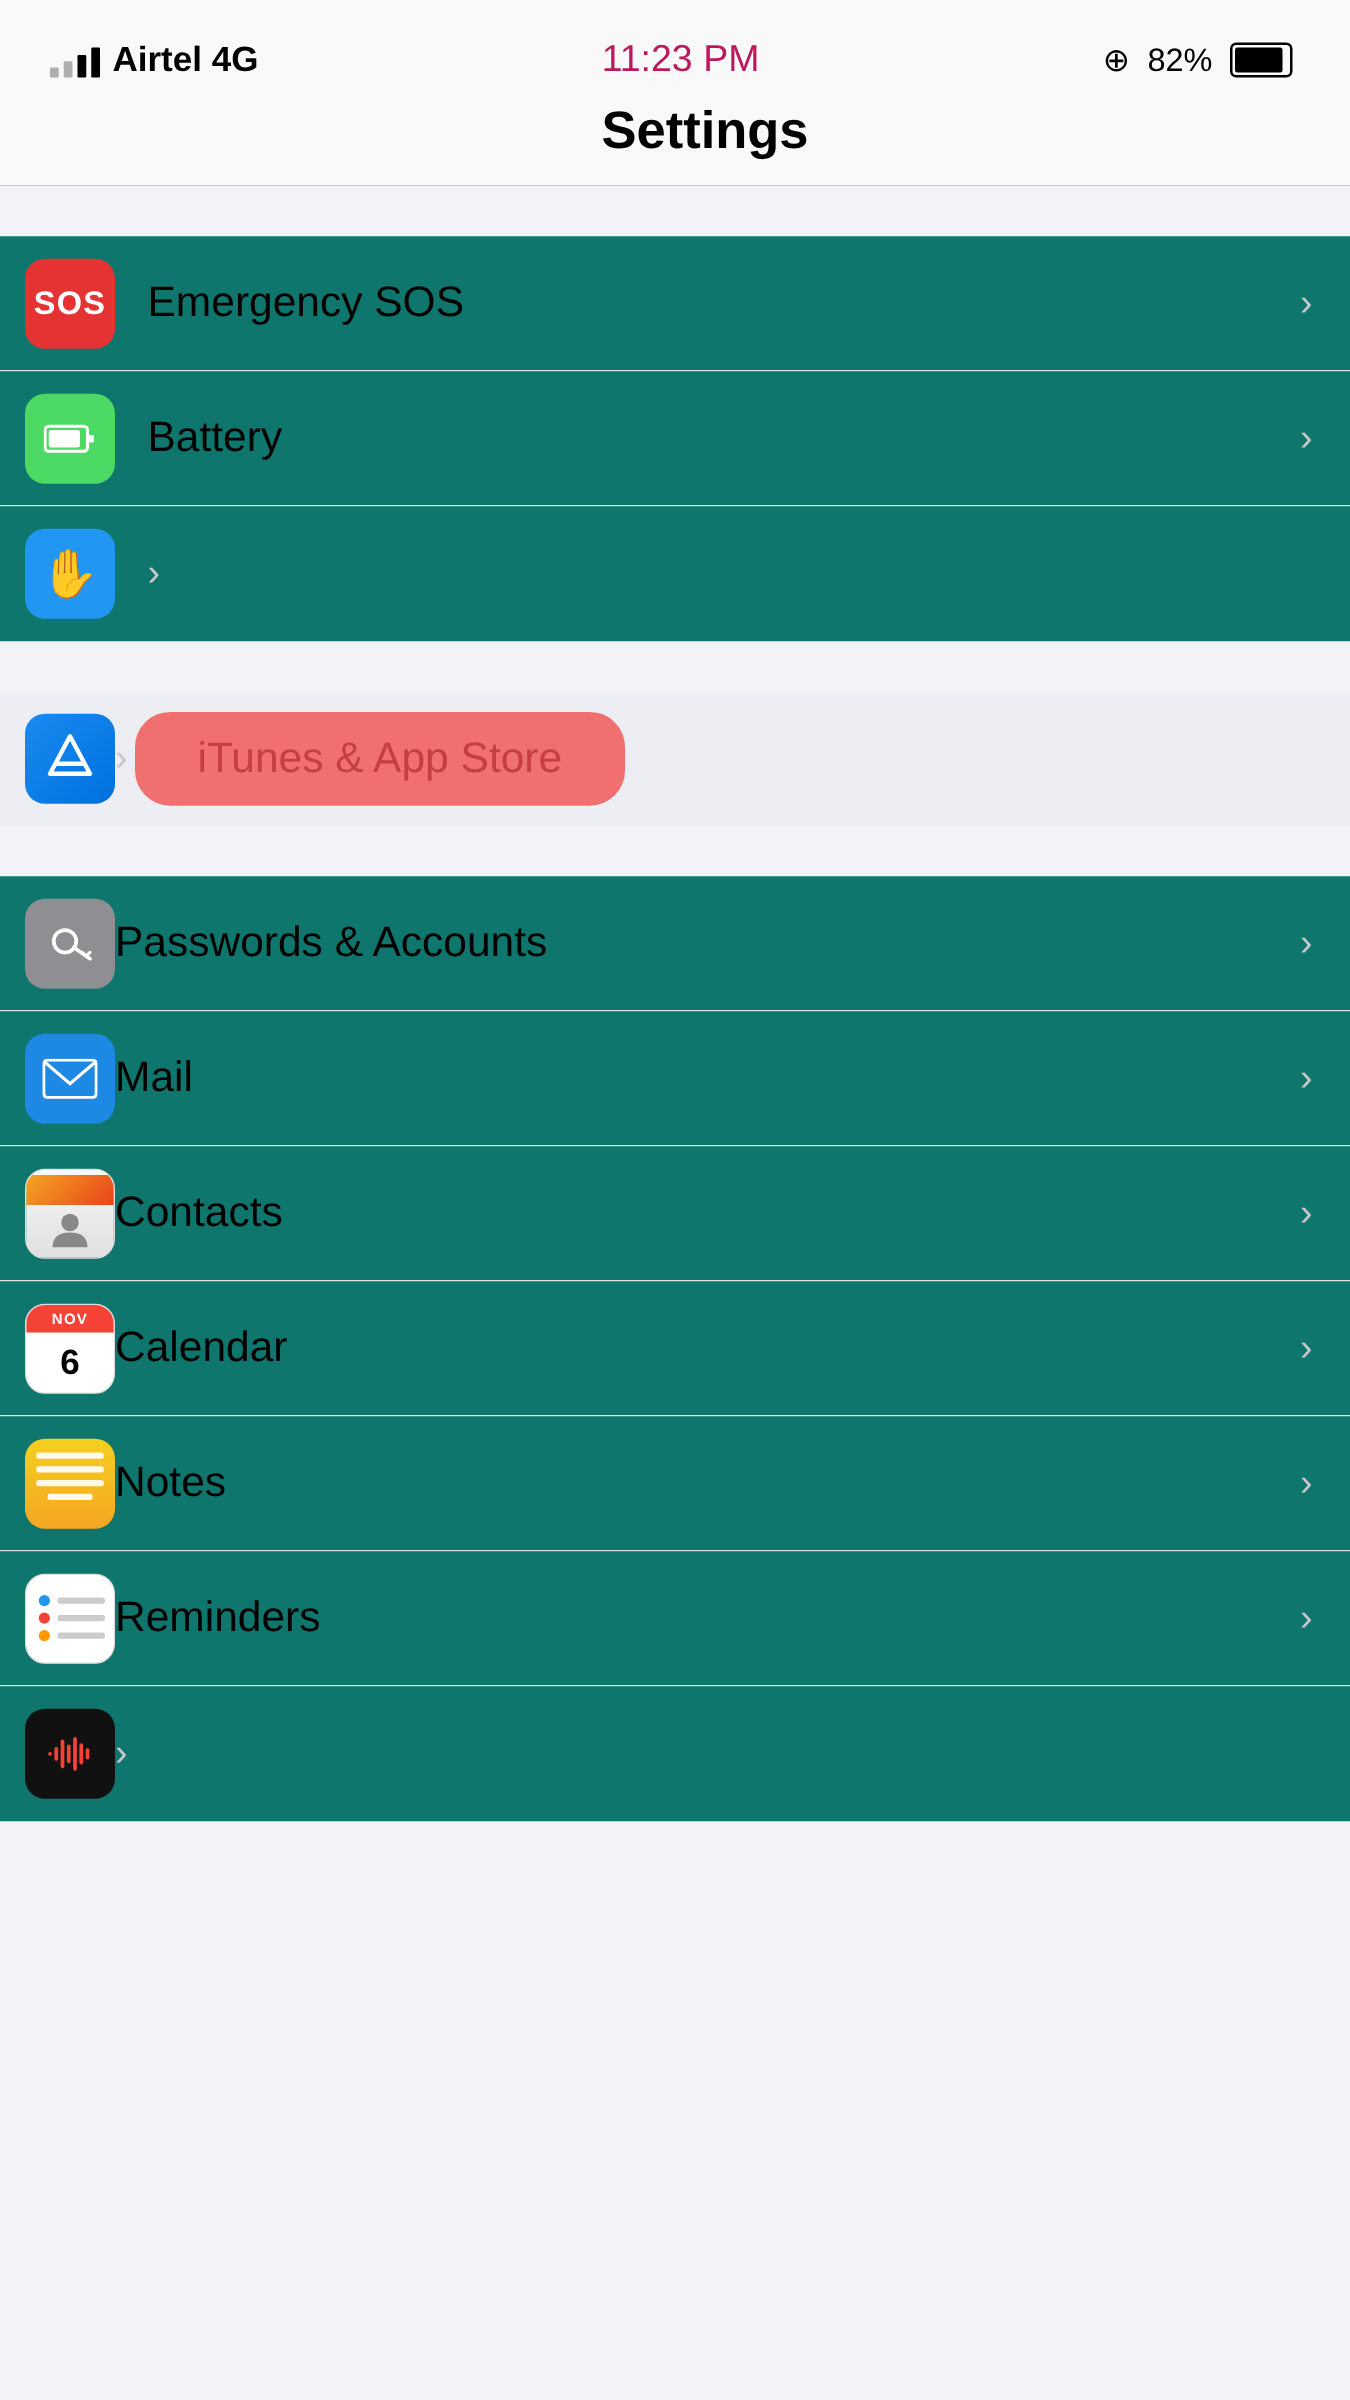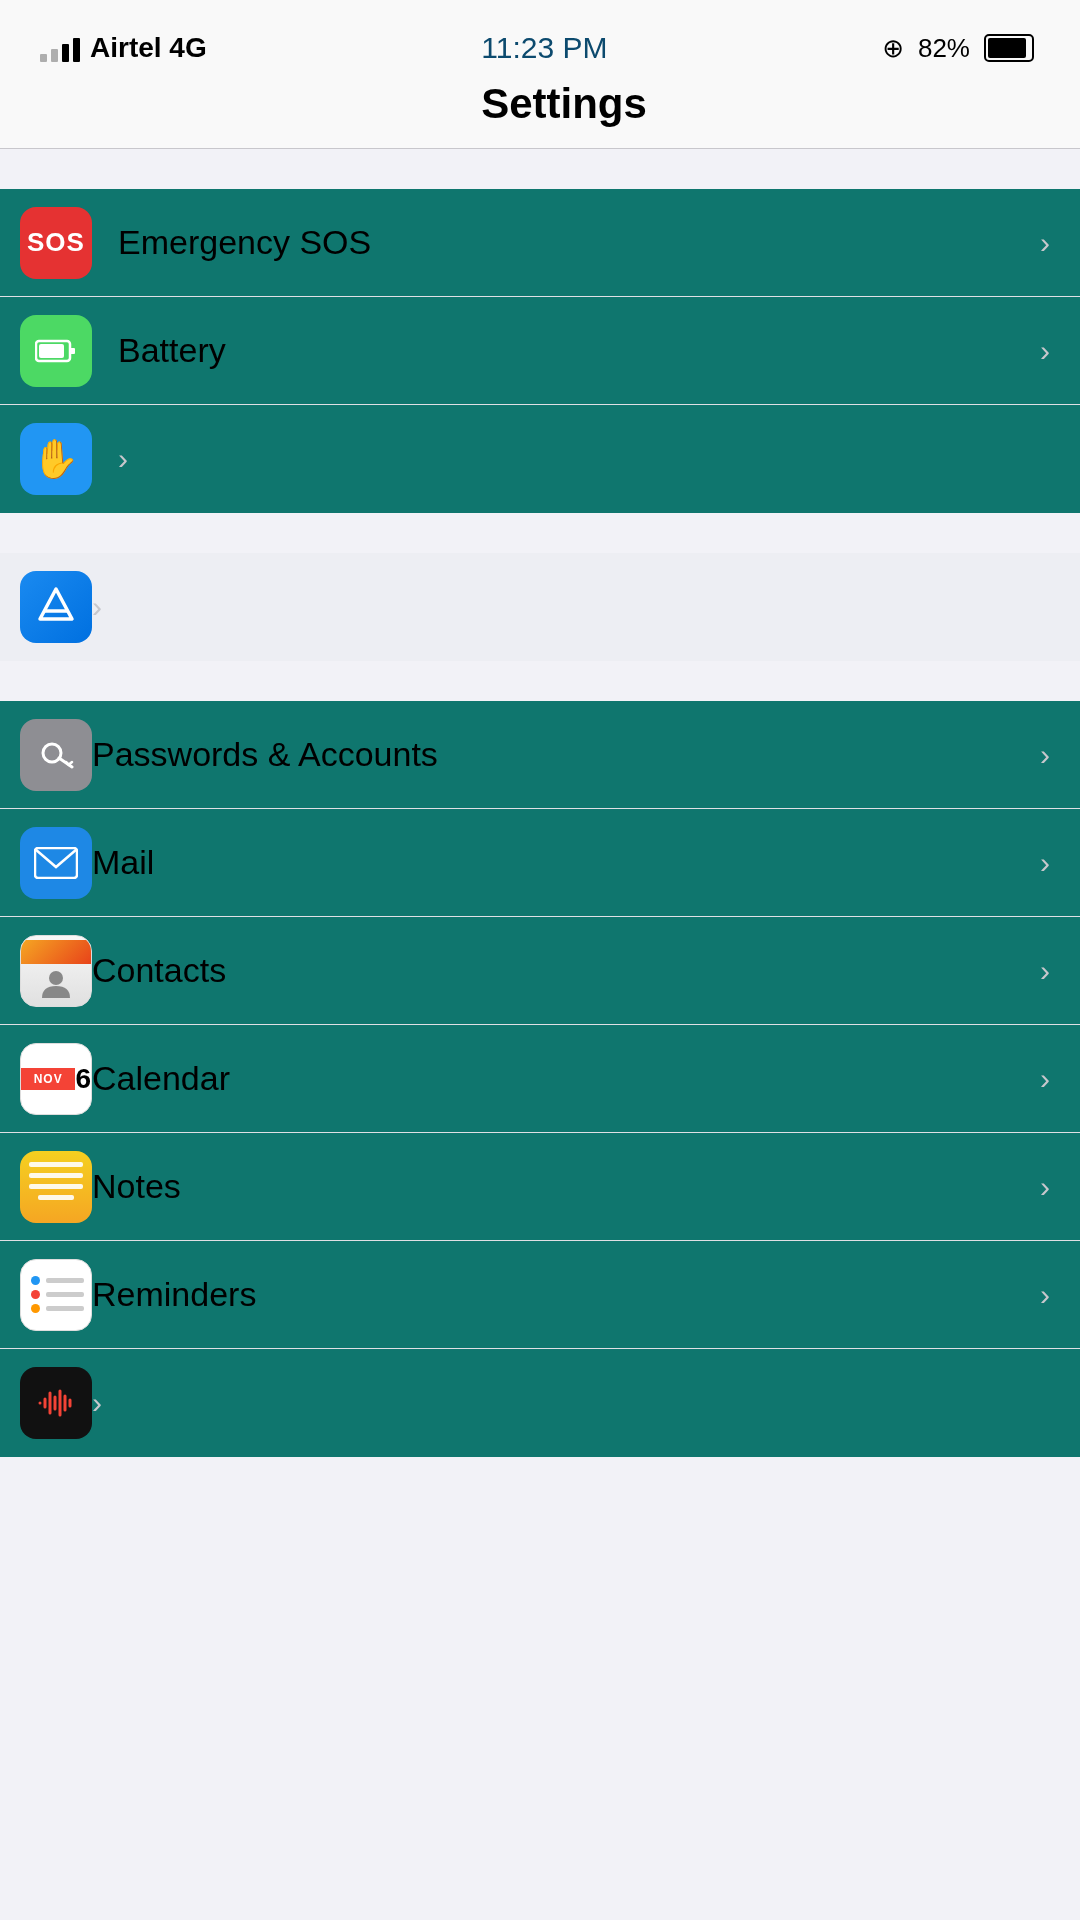--- a/index.html
+++ b/index.html
@@ -46,21 +46,21 @@
     }
 
     .bar1 { height: 8px; opacity: 0.3; }
     .bar2 { height: 13px; opacity: 0.3; }
     .bar3 { height: 18px; }
     .bar4 { height: 24px; }
 
     .status-center {
       font-size: 30px;
       font-weight: 500;
-      color: #0c4a6e;
+      color: #be185d;
     }
 
     .status-right {
       display: flex;
       align-items: center;
       gap: 14px;
       font-size: 26px;
       font-weight: 500;
       color: #000;
     }
@@ -245,21 +245,21 @@
     }
 
     
     .calendar-icon-inner {
       width: 72px;
       height: 72px;
       border-radius: 16px;
       background: #fff;
       border: 1px solid #ddd;
       display: flex;
-      flex-direction: row;
+      flex-direction: column;
       align-items: center;
       justify-content: space-between;
       overflow: hidden;
     }
 
     .cal-header {
       background: #f44336;
       width: 100%;
       height: 22px;
       display: flex;
@@ -446,20 +446,23 @@
 <div class="group-gap"></div>
 <div class="settings-group">
 
   <div class="settings-item highlighted-item">
     <div class="appstore-inner">
 
       <svg width="44" height="44" viewBox="0 0 44 44">
         <path d="M22 4 L38 34 L6 34 Z" fill="none" stroke="white" stroke-width="3.5" stroke-linejoin="round"></path>
         <line x1="10" y1="26" x2="34" y2="26" stroke="white" stroke-width="3.5"></line>
       </svg>
+    </div>
+    <div class="highlight-pill">
+      <span class="highlight-pill-text">iTunes &amp; App Store</span>
     </div>
     <span class="chevron">›</span>
   </div>
 
 </div>
 
 <div class="group-gap"></div>
 <div class="settings-group">
 
   <div class="settings-item">

